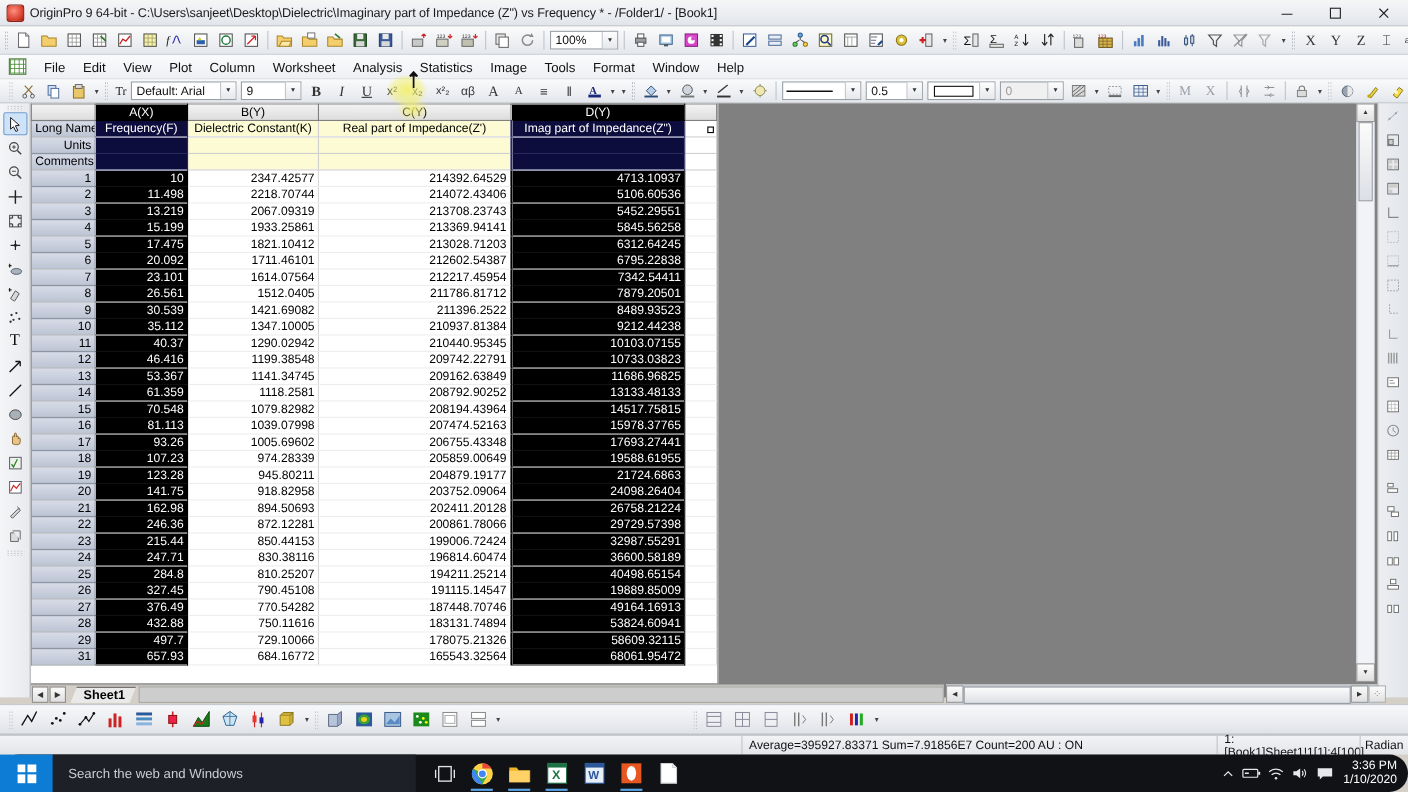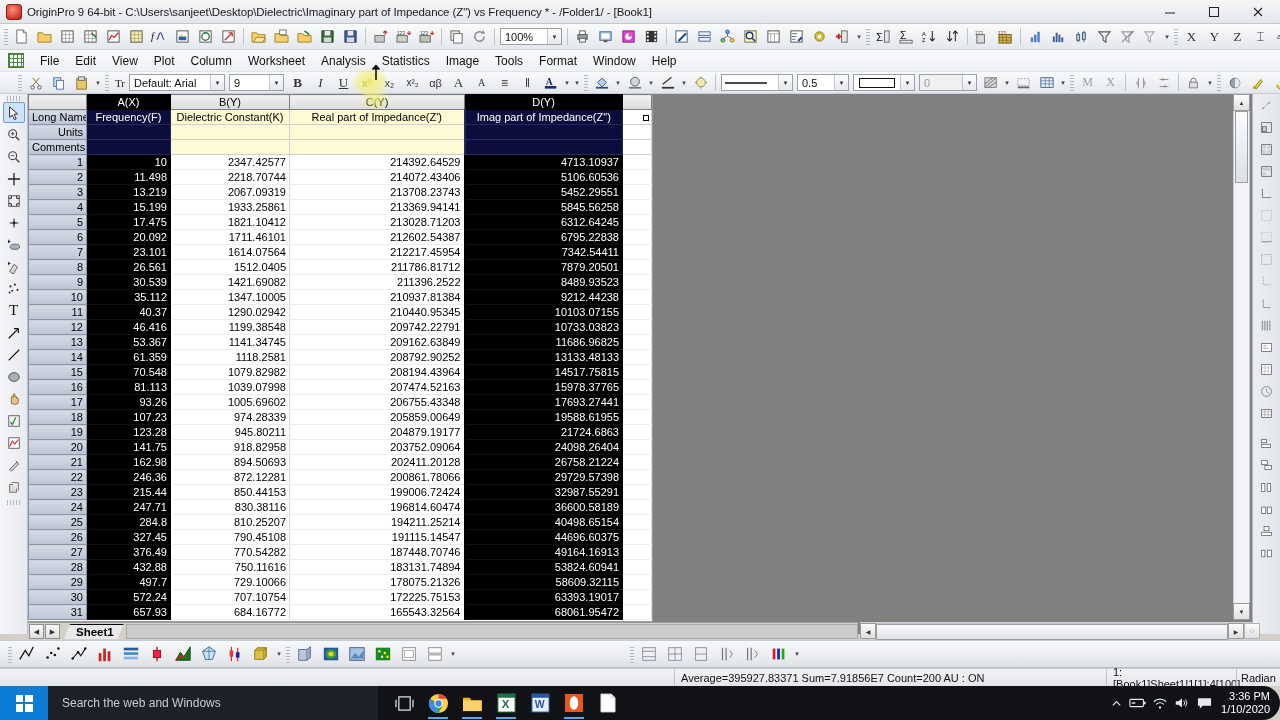--- a/index.html
+++ b/index.html
@@ -59,21 +59,21 @@
   }
   .menu-item {
     padding: 3px 8px; font-size: 12px; color: #111; cursor: default; white-space: nowrap;
   }
 
   
   .toolbar-fmt {
     position: absolute; left: 0; top: 72px; width: 1280px; height: 22px;
     background: linear-gradient(to bottom, #f9fafb 0%, #edeff3 60%, #e3e6eb 100%);
     border-bottom: 1px solid #c9ced6;
-    display: flex; align-items: center; padding-left: 16px;
+    display: flex; align-items: center; padding-left: 6px;
   }
 
   .tb-btn {
     width: 21px; height: 20px; display: flex; align-items: center; justify-content: center;
     margin: 0 1px; border: 1px solid transparent; border-radius: 2px; flex: none;
     font-size: 11px; color: #333;
   }
   .tb-sep { width: 1px; height: 17px; background: #c0c4cb; margin: 0 3px; flex: none; }
   .tb-grip {
     width: 4px; height: 17px; flex: none; margin: 0 2px;
@@ -1270,21 +1270,21 @@
               <td class="data-cell white">810.25207</td>
               <td class="data-cell white">194211.25214</td>
               <td class="data-cell black selborder-l">40498.65154</td>
               <td class="data-cell white"></td>
             </tr>
             <tr>
               <td class="rowhdr">26</td>
               <td class="data-cell black">327.45</td>
               <td class="data-cell white">790.45108</td>
               <td class="data-cell white">191115.14547</td>
-              <td class="data-cell black selborder-l">44696.60375</td>
+              <td class="data-cell black selborder-l">19889.85009</td>
               <td class="data-cell white"></td>
             </tr>
             <tr>
               <td class="rowhdr">27</td>
               <td class="data-cell black">376.49</td>
               <td class="data-cell white">770.54282</td>
               <td class="data-cell white">187448.70746</td>
               <td class="data-cell black selborder-l">49164.16913</td>
               <td class="data-cell white"></td>
             </tr>
@@ -1295,28 +1295,20 @@
               <td class="data-cell white">183131.74894</td>
               <td class="data-cell black selborder-l">53824.60941</td>
               <td class="data-cell white"></td>
             </tr>
             <tr>
               <td class="rowhdr">29</td>
               <td class="data-cell black">497.7</td>
               <td class="data-cell white">729.10066</td>
               <td class="data-cell white">178075.21326</td>
               <td class="data-cell black selborder-l">58609.32115</td>
-              <td class="data-cell white"></td>
-            </tr>
-            <tr>
-              <td class="rowhdr">30</td>
-              <td class="data-cell black">572.24</td>
-              <td class="data-cell white">707.10754</td>
-              <td class="data-cell white">172225.75153</td>
-              <td class="data-cell black selborder-l">63393.19017</td>
               <td class="data-cell white"></td>
             </tr>
             <tr>
               <td class="rowhdr">31</td>
               <td class="data-cell black">657.93</td>
               <td class="data-cell white">684.16772</td>
               <td class="data-cell white">165543.32564</td>
               <td class="data-cell black selborder-l">68061.95472</td>
               <td class="data-cell white"></td>
             </tr>

